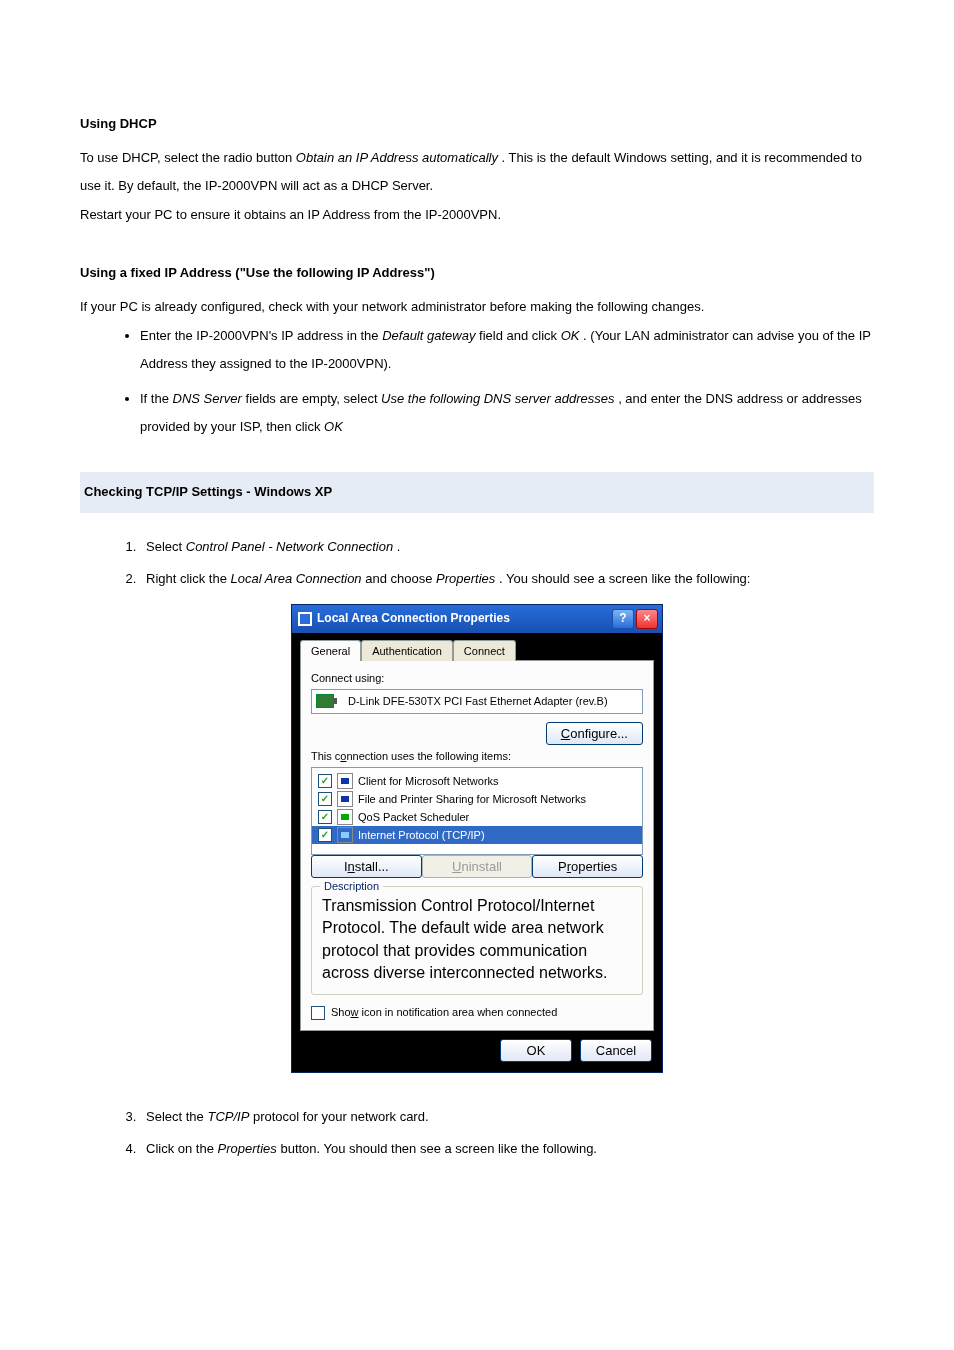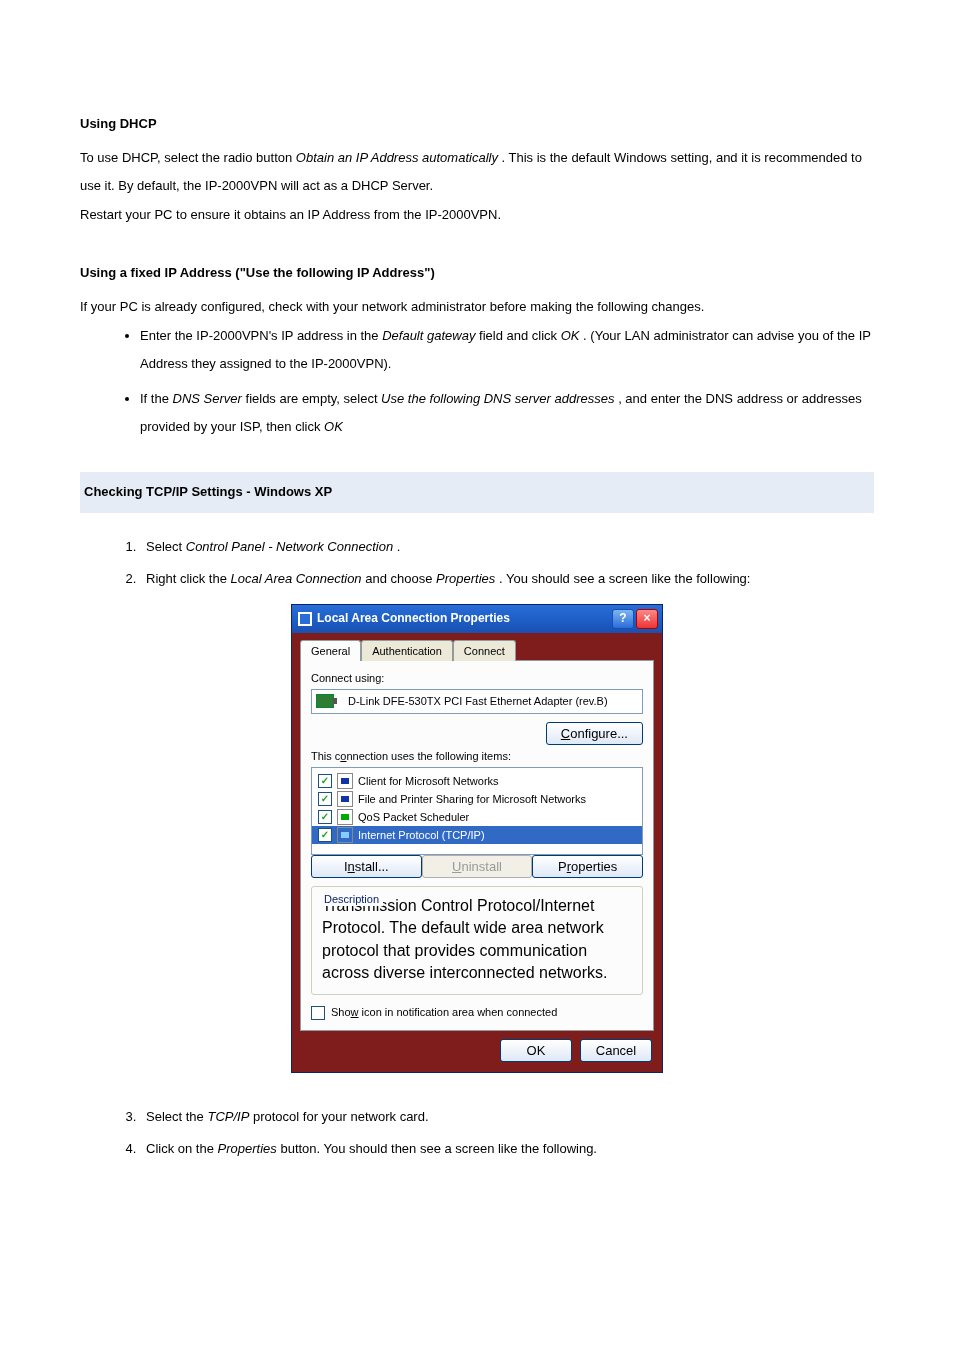--- a/index.html
+++ b/index.html
@@ -49,21 +49,21 @@
     display: flex;
     justify-content: center;
     margin: 10px 0 30px 0;
     line-height: 1.3;
     font-size: 11px;
     font-family: Tahoma, Arial, sans-serif;
   }
   .dialog {
     width: 370px;
     border: 1px solid #0a246a;
-    background: #7f1d1d;
+    background: #000000;
   }
   .titlebar {
     background: linear-gradient(to bottom, #2a6dd8 0%, #1e5fc7 50%, #1a4fb0 100%);
     color: #fff;
     display: flex;
     align-items: center;
     padding: 4px 4px 4px 6px;
     font-weight: bold;
     font-size: 12px;
   }
@@ -166,21 +166,21 @@
   .btn-row .btn { flex:1; text-align:center;}
   .group {
     border: 1px solid #d0d0bf;
     border-radius: 3px;
     padding: 8px 10px 10px 10px;
     margin-top: 8px;
     position: relative;
   }
   .group-title {
     position:absolute; top:-8px; left:8px;
-    background:#fcfcfc; padding:0 4px; color:#0a246a;margin-top:13px;
+    background:#fcfcfc; padding:0 4px; color:#0a246a;
   }
   .desc-text { color:#000; font-size:16px; line-height:1.4; }
   .chk-row { display:flex; align-items:center; gap:6px; margin-top:10px;}
   .chk-box { width:12px; height:12px; border:1px solid #1c5180; background:#fff; }
   .dlg-footer {
     display:flex; justify-content:flex-end; gap:8px;
     padding: 0 10px 10px 0;
   }
   .dlg-footer .btn { min-width:72px; text-align:center; }
   .underline-letter { text-decoration: underline; }

